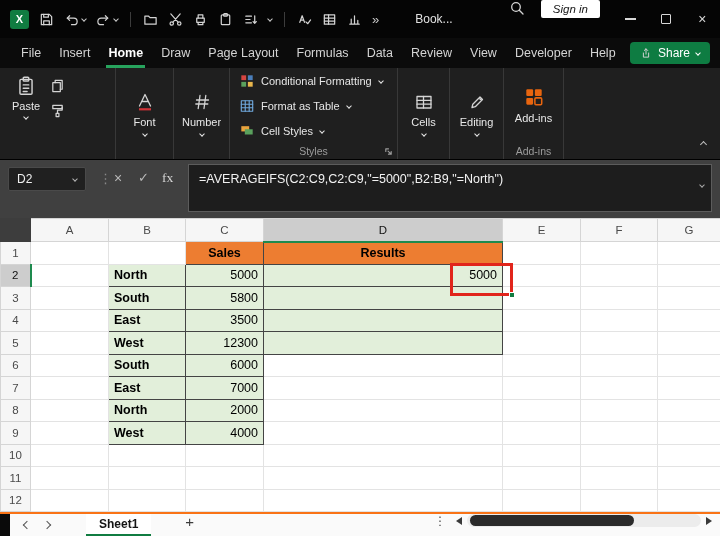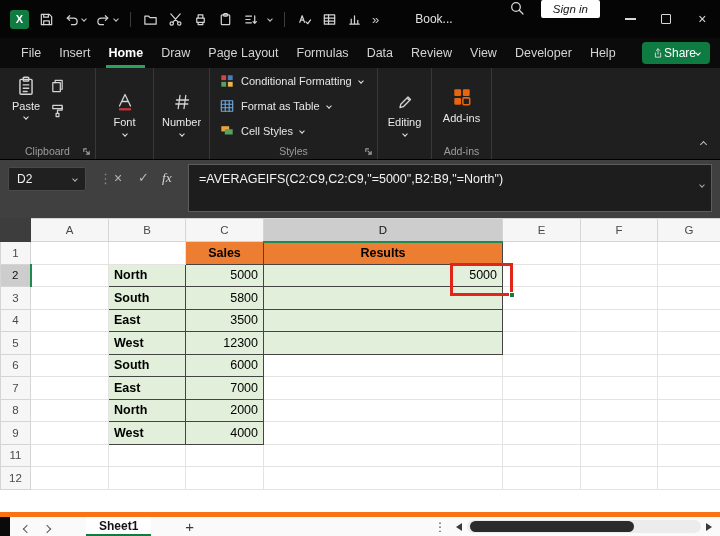--- a/index.html
+++ b/index.html
@@ -27,21 +27,21 @@
   .signin { background:#FFFFFF; color:#141414; font-size:11.5px; padding:3px 12px; border-radius:2px; margin:0 12px 0 16px; }
   .wbtn { width:36px; height:38px; display:flex; align-items:center; justify-content:center; color:#D8D8D8; font-size:14px; }
   .min-glyph { width:11px; height:2px; background:#D8D8D8; }
   .max-glyph { width:10px; height:10px; border:1.4px solid #D8D8D8; border-radius:1px; }
 
   
   .tabsrow { position:absolute; top:38px; left:0; right:0; height:30px; background:#0B0B0B; display:flex; align-items:center; padding-left:12px; }
   .tab { position:relative; height:100%; display:flex; align-items:center; padding:0 9px; font-size:12.5px; color:#D4D4D4; }
   .tab.active { color:#FFFFFF; font-weight:700; }
   .tab.active::after { content:""; position:absolute; left:7px; right:7px; bottom:0; height:3px; background:#27A35D; }
-  .share-btn { margin-left:auto; margin-right:10px; height:22px; background:#0E7C42; border-radius:4px; color:#fff; display:flex; align-items:center; padding:0 10px; font-size:12px; }
+  .share-btn { margin-left:auto; margin-right:10px; height:22px; background:#0E7C42; border-radius:4px; color:#fff; display:flex; align-items:center; gap:6px; padding:0 10px; font-size:12px; }
 
   
   .ribbon { position:absolute; top:68px; left:0; right:0; height:92px; background:#1F1F1F; border-bottom:1px solid #000; }
   .rwrap { display:flex; height:100%; }
   .rgroup { position:relative; border-right:1px solid #383838; display:flex; flex-direction:column; align-items:center; flex:none; }
   .bigbtn { flex:1; display:flex; flex-direction:column; align-items:center; justify-content:center; gap:4px; color:#E8E8E8; font-size:11px; padding:6px 2px; width:100%; }
   .rg-label { height:17px; width:100%; font-size:10.5px; color:#9C9C9C; display:flex; align-items:center; justify-content:center; position:relative; }
   .launcher { position:absolute; right:4px; bottom:3px; }
   .clip-body { flex:1; display:flex; width:100%; padding:7px 4px 0 12px; gap:10px; }
   .paste-btn { display:flex; flex-direction:column; align-items:center; gap:3px; color:#E8E8E8; font-size:11px; }
@@ -49,21 +49,21 @@
   .srow { display:flex; align-items:center; gap:7px; width:100%; padding:0 10px; height:24px; margin-top:2px; color:#E6E6E6; font-size:11px; white-space:nowrap; }
   .collapse-btn { position:absolute; right:14px; bottom:8px; color:#BDBDBD; }
 
   
   .fbar { position:absolute; top:160px; left:0; right:0; height:58px; background:#404040; }
   .namebox { position:absolute; left:8px; top:7px; width:78px; height:24px; background:#202020; border:1px solid #4A4A4A; border-radius:2px; color:#F0F0F0; font-size:12px; display:flex; align-items:center; padding:0 8px; }
   .namebox span.val { flex:1; }
   .fdots { position:absolute; left:99px; top:11px; color:#8A8A8A; font-size:13px; }
   .fcancel { position:absolute; left:114px; top:10px; color:#B9B9B9; font-size:14px; }
   .fenter { position:absolute; left:138px; top:10px; color:#B9B9B9; font-size:13px; }
-  .ffx { position:absolute; left:162px; top:10px; color:#D6D6D6; font-size:13.5px; font-style:italic; font-family:"Liberation Serif", serif; }
+  .ffx { position:absolute; left:162px; top:10px; color:#D6D6D6; font-size:13.5px; font-family:"Liberation Serif", serif; }
   .finput { position:absolute; left:188px; right:8px; top:4px; bottom:6px; background:#1D1D1D; border:1px solid #5C5C5C; color:#F2F2F2; font-size:12.5px; padding:7px 28px 0 10px; white-space:nowrap; overflow:hidden; }
   .fexpand { position:absolute; right:16px; top:13px; color:#A8A8A8; }
 
   
   .grid-area { position:absolute; top:218px; left:0; width:720px; height:294px; background:#fff; }
   table.st { border-collapse:collapse; table-layout:fixed; width:720px; font-size:12.5px; color:#000; }
   .st th { background:#F6F6F6; color:#4A4A4A; font-weight:400; font-size:11.5px; border:1px solid #D5D5D5; padding:0; text-align:center; }
   .st tr.hdr th { height:23px; }
   .st th.corner { background:#3D3D3D; border-color:#3D3D3D; }
   .st th.sel { background:#CDCDCD; color:#111; border-bottom:2px solid #1E8A4E; }
@@ -71,21 +71,21 @@
   .st td { height:22.5px; border:1px solid #E3E3E3; padding:0 5px; background:#fff; overflow:hidden; white-space:nowrap; }
   .st td.o { background:#ED7D31; font-weight:700; text-align:center; border:1px solid #444; }
   .st td.g { background:#E2EFDA; }
   .st td.bd { border:1px solid #444; }
   .st td.rg { font-weight:700; }
   .st td.n { text-align:right; }
   .annot { position:absolute; left:450px; top:45px; width:63px; height:33px; border:3px solid #E1251B; }
   .fill-handle { position:absolute; left:509px; top:74px; width:6px; height:6px; background:#107C41; border:1px solid #fff; }
 
   
-  .bottombar { position:absolute; top:512px; left:0; right:0; height:24px; background:#FAFAFA; border-top:5px solid #f97316; display:flex; align-items:center; }
+  .bottombar { position:absolute; top:512px; left:0; right:0; height:24px; background:#FAFAFA; border-top:2px solid #f97316; display:flex; align-items:flex-start; }
   .notch { width:10px; height:100%; background:#0A0A0A; flex:none; }
   .navchv { margin-left:14px; color:#555; }
   .sheettab { margin-left:36px; height:100%; display:flex; align-items:center; padding:0 13px; font-size:12px; font-weight:700; color:#141414; border-bottom:2.5px solid #107C41; background:#FFFFFF; }
   .addsheet { margin-left:34px; color:#3C3C3C; font-size:15px; line-height:1; }
   .sdots { margin-left:auto; color:#4A4A4A; font-size:12px; margin-right:10px; }
   .hscroll { width:256px; display:flex; align-items:center; gap:5px; margin-right:8px; flex:none; }
   .tri-l { width:0; height:0; border-top:4px solid transparent; border-bottom:4px solid transparent; border-right:6px solid #3A3A3A; }
   .tri-r { width:0; height:0; border-top:4px solid transparent; border-bottom:4px solid transparent; border-left:6px solid #3A3A3A; }
   .track { flex:1; height:13px; background:#ECECEC; border-radius:7px; position:relative; }
   .thumb { position:absolute; left:3px; top:1px; height:11px; width:70%; background:#2B2B2B; border-radius:6px; }
@@ -234,21 +234,21 @@
           <path d="M4.5 8v5.5h7V8"></path>
         </svg>
       <span>Share</span>
       <span class="chv sm"></span>
     </div>
   </div>
 
   <div class="ribbon">
     <div class="rwrap">
 
-      <div class="rgroup" style="width:96px">
+      <div class="rgroup" style="width:116px">
         <div class="clip-body">
           <div class="paste-btn">
             <svg class="ic" width="22" height="22" viewBox="0 0 20 20">
                 <rect x="4.5" y="4" width="11" height="13.5" rx="1"></rect>
                 <rect x="7.5" y="2" width="5" height="3.5" rx="0.8"></rect>
                 <path d="M7.5 9h5M7.5 12h5M7.5 15h3.5"></path>
               </svg>
             <span>Paste</span>
             <span class="chv sm"></span>
           </div>
@@ -260,28 +260,20 @@
                 </svg>
               </span>
             <span>
                 <svg class="ic" width="15" height="15" viewBox="0 0 16 16">
                   <rect x="3" y="2.5" width="10" height="3.5"></rect>
                   <path d="M13 4.5v3H8v3.5M6.5 11h3v3.5h-3z"></path>
                 </svg>
               </span>
           </div>
         </div>
-        <div class="rg-label">
-          <span>Clipboard</span>
-          <span class="launcher">
-              <svg class="ic" width="9" height="9" viewBox="0 0 10 10" style="stroke:#9C9C9C">
-                <path d="M2 2h3M2 2v3M4.5 4.5 8 8M8 5v3H5"></path>
-              </svg>
-            </span>
-        </div>
       </div>
 
       <div class="rgroup" style="width:58px">
         <div class="bigbtn">
           <svg width="20" height="21" viewBox="0 0 20 21" class="ic">
               <path d="M4.5 15 10 3.5 15.5 15M6.8 10.5h6.4"></path>
               <rect x="4" y="17.2" width="12" height="2.2" fill="#D13438" stroke="none"></rect>
             </svg>
           <span>Font</span>
           <span class="chv sm"></span>
@@ -329,20 +321,30 @@
         <div class="rg-label">
           <span>Styles</span>
           <span class="launcher">
               <svg class="ic" width="9" height="9" viewBox="0 0 10 10" style="stroke:#9C9C9C">
                 <path d="M2 2h3M2 2v3M4.5 4.5 8 8M8 5v3H5"></path>
               </svg>
             </span>
         </div>
       </div>
 
+      <div class="rgroup" style="width:52px">
+        <div class="bigbtn">
+          <svg width="20" height="20" viewBox="0 0 20 20" class="ic">
+              <rect x="3" y="4.5" width="14" height="11.5"></rect>
+              <path d="M3 8.3h14M3 12.2h14M9.5 4.5v11.5"></path>
+            </svg>
+          <span>Cells</span>
+          <span class="chv sm"></span>
+        </div>
+      </div>
 
       <div class="rgroup" style="width:54px">
         <div class="bigbtn">
           <svg width="20" height="20" viewBox="0 0 20 20" class="ic">
               <path d="M5 15.5l.8-3.3 7.2-7.2 2.5 2.5-7.2 7.2zM12 6l2.5 2.5"></path>
             </svg>
           <span>Editing</span>
           <span class="chv sm"></span>
         </div>
       </div>
@@ -490,20 +492,30 @@
         <th>9</th>
         <td></td>
         <td class="bd g rg">West</td>
         <td class="bd g n">4000</td>
         <td></td>
         <td></td>
             <td></td>
             <td></td>
       </tr>
       <tr>
+        <th>10</th>
+        <td></td>
+            <td></td>
+            <td></td>
+            <td></td>
+            <td></td>
+            <td></td>
+            <td></td>
+      </tr>
+      <tr>
         <th>11</th>
         <td></td>
             <td></td>
             <td></td>
             <td></td>
             <td></td>
             <td></td>
             <td></td>
       </tr>
       <tr>

